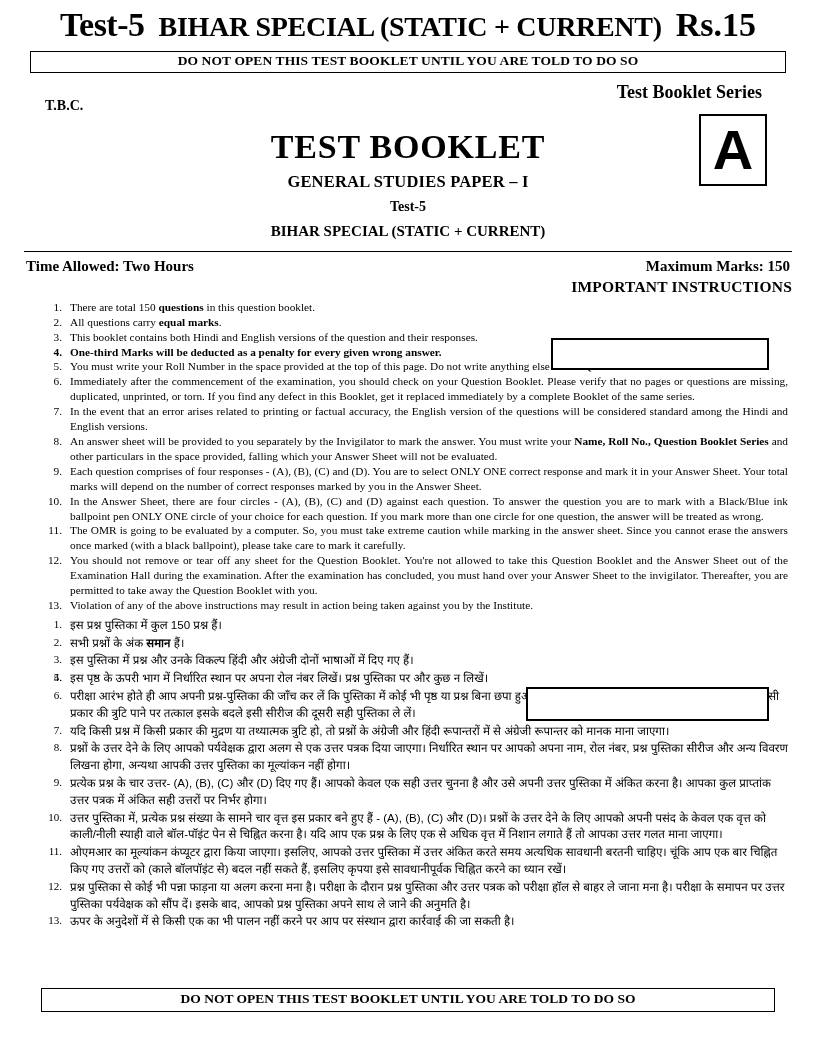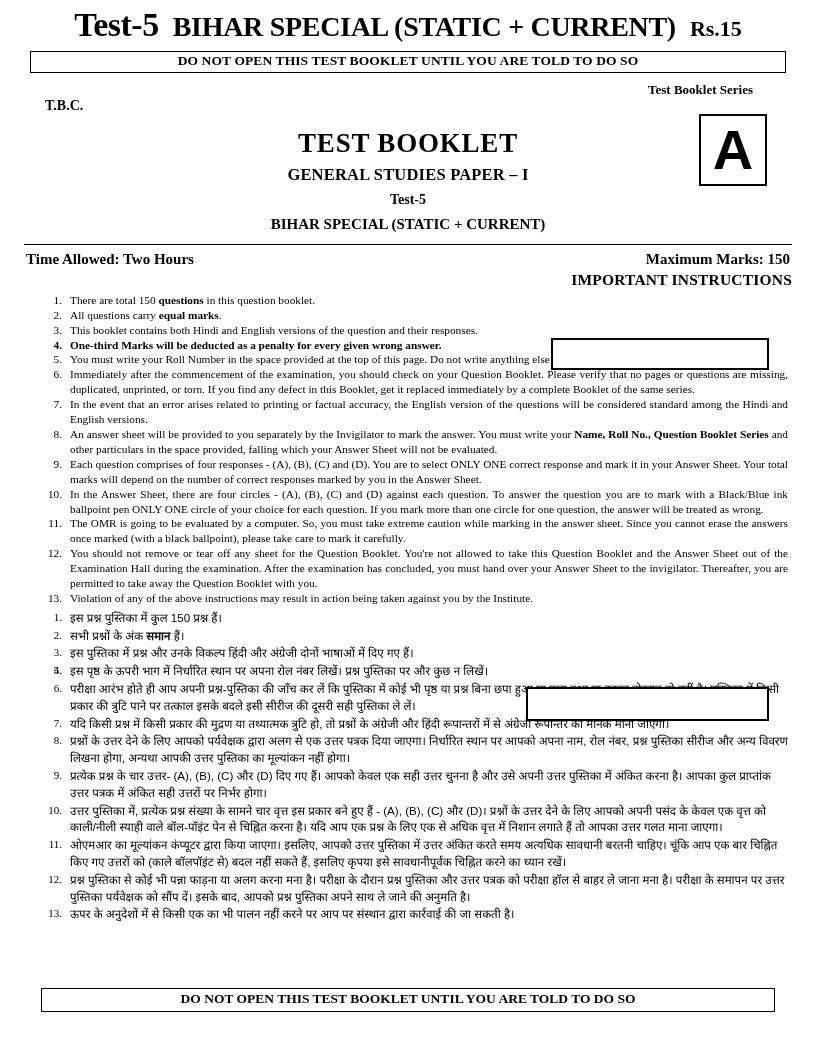--- a/index.html
+++ b/index.html
@@ -38,21 +38,21 @@
     font-size: 34px;
     font-weight: bold;
     letter-spacing: -0.5px;
   }
   .top-title .subject {
     font-size: 28px;
     font-weight: bold;
     letter-spacing: -0.3px;
   }
   .top-title .price {
-    font-size: 22px;
+    font-size: 34px;
     font-weight: bold;
   }
 
   
   .warning-banner {
     border: 1.5px solid #000;
     margin: 7px 6px 0 6px;
     text-align: center;
     font-size: 13.5px;
     font-weight: bold;
@@ -69,23 +69,23 @@
   }
   .tbc-label {
     position: absolute;
     left: 21px;
     top: 16px;
     font-size: 14px;
     font-weight: bold;
   }
   .series-label {
     position: absolute;
-    right: 39px;
+    right: 30px;
     top: 0;
-    font-size: 13px;
+    font-size: 18px;
     font-weight: bold;
   }
 
   
   .logo-wrap {
     position: absolute;
     left: 50%;
     transform: translateX(-50%);
     top: 82px;
     width: 166px;
@@ -135,21 +135,21 @@
     border-radius: 50%;
     background: #2f2f2f;
   }
 
   
   .center-block {
     text-align: center;
     margin-top: 24px;
   }
   .booklet-title {
-    font-size: 27px;
+    font-size: 34px;
     font-weight: bold;
     letter-spacing: 0.8px;
     margin-top: 4px;
   }
   .paper-line {
     font-size: 16.5px;
     font-weight: bold;
     letter-spacing: 0.2px;
     margin-top: 6px;
     font-family: Liberation Serif, serif;

